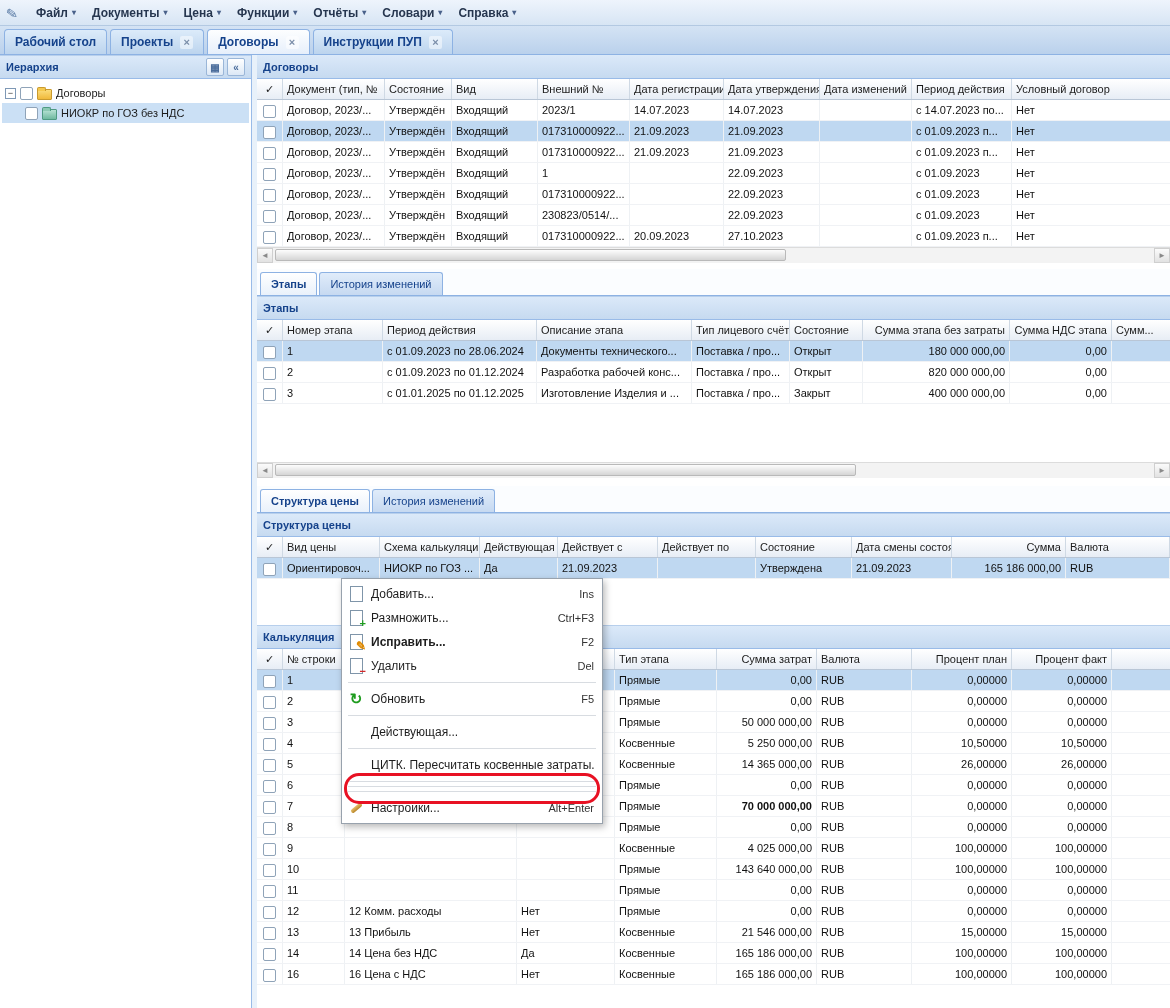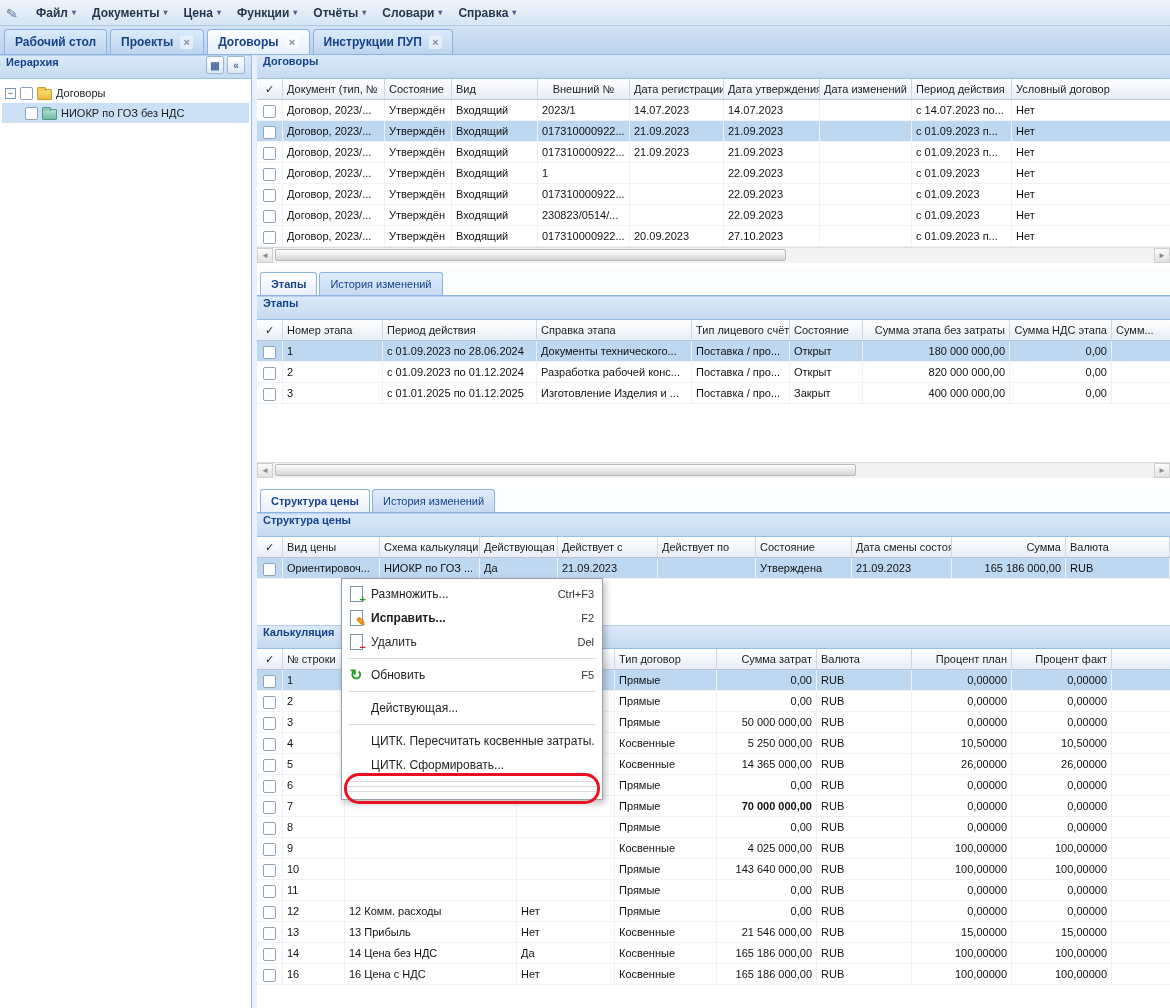--- a/index.html
+++ b/index.html
@@ -17,21 +17,21 @@
   .tab{height:25px;display:flex;align-items:center;gap:7px;padding:0 10px;border:1px solid #8db2e3;border-bottom:none;border-radius:4px 4px 0 0;background:linear-gradient(#dcebfa,#bcd4ee);color:#15428b;font-size:12px;font-weight:bold;}
   .tab.active{background:linear-gradient(#fdfeff,#e6effb);}
   .tab .x{width:13px;height:13px;line-height:11px;text-align:center;font-size:11px;color:#7b8ea9;border:1px solid transparent;border-radius:2px;background:rgba(255,255,255,.5);}
 
   
   .main{display:flex;height:953px;}
   .sidebar{width:252px;flex:none;border-right:1px solid #99bbe8;display:flex;flex-direction:column;background:#fff;}
   .splitter{width:5px;flex:none;background:#e8f1fa;}
   .content{flex:1;display:flex;flex-direction:column;overflow:hidden;background:#fff;}
 
-  .p-hdr{height:24px;flex:none;background:linear-gradient(#dbe9f9,#c6daf0);border-top:1px solid #b7cfec;border-bottom:1px solid #99bbe8;display:flex;padding:0 6px;color:#15428b;font-weight:bold;font-size:11px;}
+  .p-hdr{height:24px;flex:none;background:linear-gradient(#dbe9f9,#c6daf0);border-top:1px solid #b7cfec;border-bottom:1px solid #99bbe8;display:flex;align-items:center;padding:0 6px;color:#15428b;font-weight:bold;font-size:11px;}
   .p-hdr .sp{flex:1;}
   .hdr-btn{width:18px;height:18px;border:1px solid #9ab6d8;background:linear-gradient(#fff,#dce8f6);border-radius:2px;display:flex;align-items:center;justify-content:center;color:#4a6c9b;font-size:10px;margin-left:3px;}
 
   
   .tree{padding:4px 2px;}
   .tree-row{height:20px;display:flex;align-items:center;gap:4px;padding:0 3px;}
   .tree-row.sel{background:#cbe0f5;}
   .indent{width:16px;flex:none;}
   .expander{width:11px;height:11px;flex:none;border:1px solid #7e98b5;background:#fff;font-size:9px;line-height:8px;text-align:center;color:#333;}
   .cb{width:13px;height:13px;flex:none;border:1px solid #8fa3b8;background:#fff;border-radius:2px;display:inline-block;vertical-align:middle;}
@@ -172,21 +172,21 @@
     <div class="section" style="margin-bottom:6px;">
       <div class="p-hdr" style="border-top:none;">
         <span>Договоры</span>
       </div>
       <div class="grid">
           <div class="g-hdr">
             <div class="g-hc center" style="width: 26px;">✓</div>
             <div class="g-hc" style="width: 102px;">Документ (тип, №</div>
             <div class="g-hc" style="width: 67px;">Состояние</div>
             <div class="g-hc" style="width: 86px;">Вид</div>
-            <div class="g-hc" style="width: 92px; text-align: center;">Внешний №</div>
+            <div class="g-hc" style="width: 92px;">Внешний №</div>
             <div class="g-hc" style="width: 94px;">Дата регистрации</div>
             <div class="g-hc" style="width: 96px;">Дата утверждения</div>
             <div class="g-hc" style="width: 92px;">Дата изменений</div>
             <div class="g-hc" style="width: 100px;">Период действия</div>
             <div class="g-hc" style="width: 170px;">Условный договор</div>
           </div>
           <div class="g-row">
             <div class="g-c center" style="width: 26px;"><span class="cb"></span></div>
             <div class="g-c" style="width: 102px;">Договор, 2023/...</div>
             <div class="g-c" style="width: 67px;">Утверждён</div>
@@ -290,21 +290,21 @@
           </div>
         </div>
       <div class="p-hdr">
         <span>Этапы</span>
       </div>
       <div class="grid">
           <div class="g-hdr">
             <div class="g-hc center" style="width: 26px;">✓</div>
             <div class="g-hc" style="width: 100px;">Номер этапа</div>
             <div class="g-hc" style="width: 154px;">Период действия</div>
-            <div class="g-hc" style="width: 155px;">Справка этапа</div>
+            <div class="g-hc" style="width: 155px;">Описание этапа</div>
             <div class="g-hc" style="width: 98px;">Тип лицевого счёт</div>
             <div class="g-hc" style="width: 73px;">Состояние</div>
             <div class="g-hc right" style="width: 147px;">Сумма этапа без затраты</div>
             <div class="g-hc right" style="width: 102px;">Сумма НДС этапа</div>
             <div class="g-hc" style="width: 80px;">Сумм...</div>
           </div>
           <div class="g-row sel">
             <div class="g-c center" style="width: 26px;"><span class="cb"></span></div>
             <div class="g-c" style="width: 100px;">1</div>
             <div class="g-c" style="width: 154px;">с 01.09.2023 по 28.06.2024</div>
@@ -392,21 +392,21 @@
     <div class="section">
       <div class="p-hdr">
         <span>Калькуляция</span>
       </div>
       <div class="grid">
           <div class="g-hdr">
             <div class="g-hc center" style="width: 26px;">✓</div>
             <div class="g-hc" style="width: 62px;">№ строки</div>
             <div class="g-hc" style="width: 172px;"></div>
             <div class="g-hc" style="width: 98px;"></div>
-            <div class="g-hc" style="width: 102px;">Тип договор</div>
+            <div class="g-hc" style="width: 102px;">Тип этапа</div>
             <div class="g-hc right" style="width: 100px;">Сумма затрат</div>
             <div class="g-hc" style="width: 95px;">Валюта</div>
             <div class="g-hc right" style="width: 100px;">Процент план</div>
             <div class="g-hc right" style="width: 100px;">Процент факт</div>
             <div class="g-hc" style="width: 80px;"></div>
           </div>
           <div class="g-row sel">
             <div class="g-c center" style="width: 26px;"><span class="cb"></span></div>
             <div class="g-c" style="width: 62px;">1</div>
             <div class="g-c" style="width: 172px;"></div>
@@ -588,20 +588,25 @@
           </div>
         </div>
     </div>
 
   </div>
 </div>
 
 <div class="ctx">
   <div>
       <div class="m-item">
+        <span class="m-icon doc"></span>
+        <span class="m-label">Добавить...</span>
+        <span class="m-sc">Ins</span>
+      </div>
+      <div class="m-item">
         <span class="m-icon doc-plus"></span>
         <span class="m-label">Размножить...</span>
         <span class="m-sc">Ctrl+F3</span>
       </div>
       <div class="m-item bold">
         <span class="m-icon doc-edit"></span>
         <span class="m-label">Исправить...</span>
         <span class="m-sc">F2</span>
       </div>
       <div class="m-item">
@@ -618,22 +623,23 @@
       <div class="m-sep"></div>
       <div class="m-item">
         <span class="m-icon none"></span>
         <span class="m-label">Действующая...</span>
       </div>
       <div class="m-sep"></div>
       <div class="m-item">
         <span class="m-icon none"></span>
         <span class="m-label">ЦИТК. Пересчитать косвенные затраты...</span>
       </div>
-      <div class="m-item">
-        <span class="m-icon none"></span>
-        <span class="m-label">ЦИТК. Сформировать...</span>
-      </div>
       <div class="m-sep"></div>
       <div class="m-sep"></div>
       <div class="m-sep"></div>
+      <div class="m-item">
+        <span class="m-icon wrench"></span>
+        <span class="m-label">Настройки...</span>
+        <span class="m-sc">Alt+Enter</span>
+      </div>
     </div>
   <div class="oval"></div>
 </div>
 
 </body></html>

